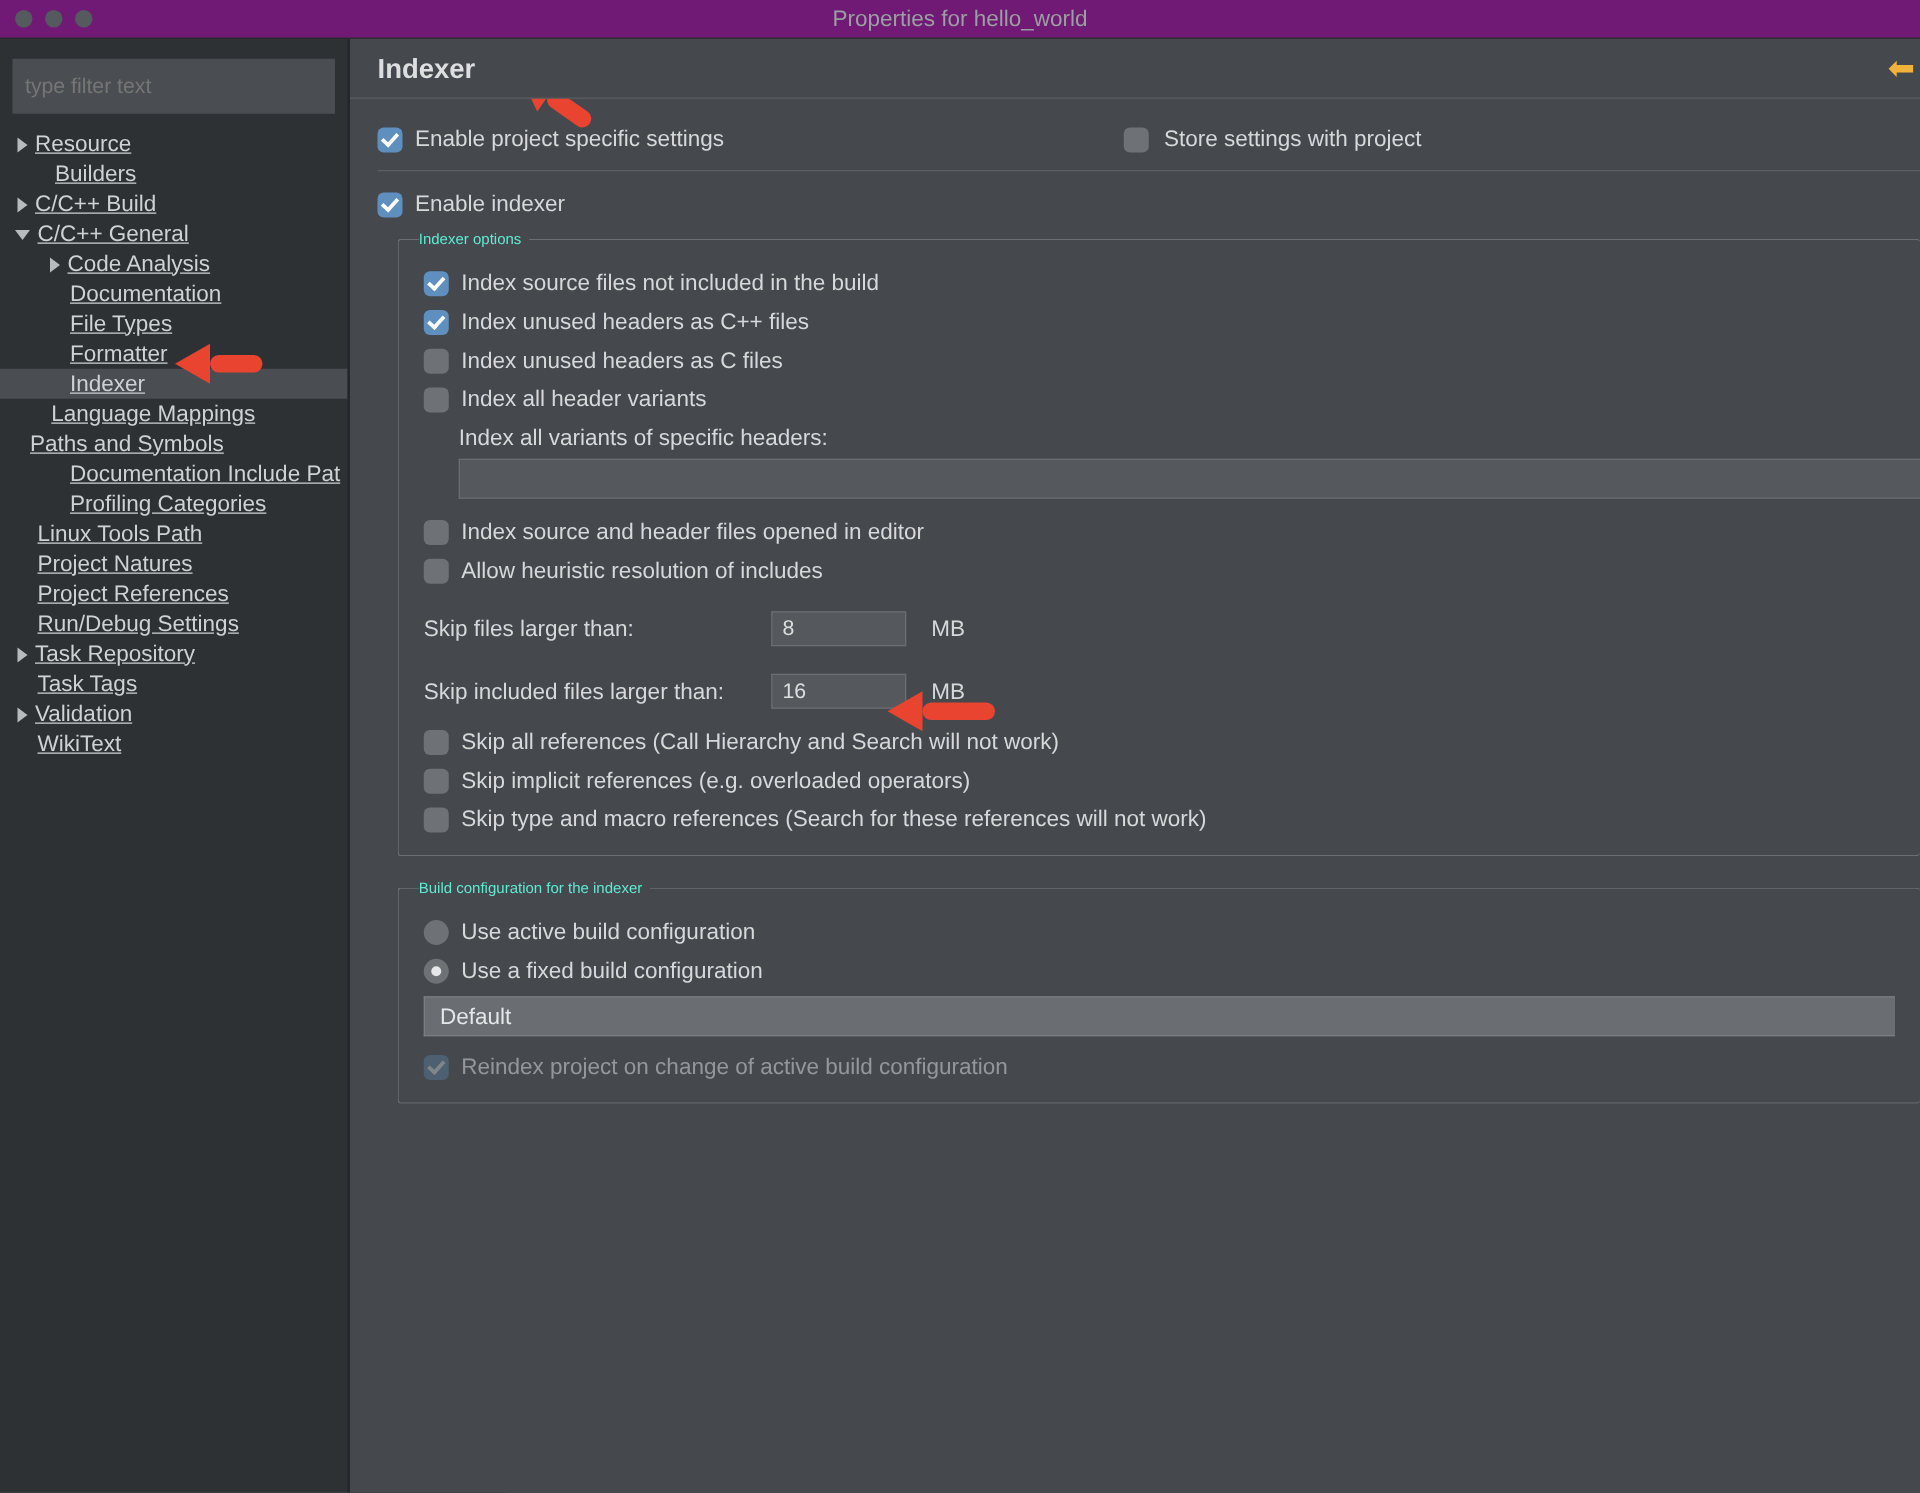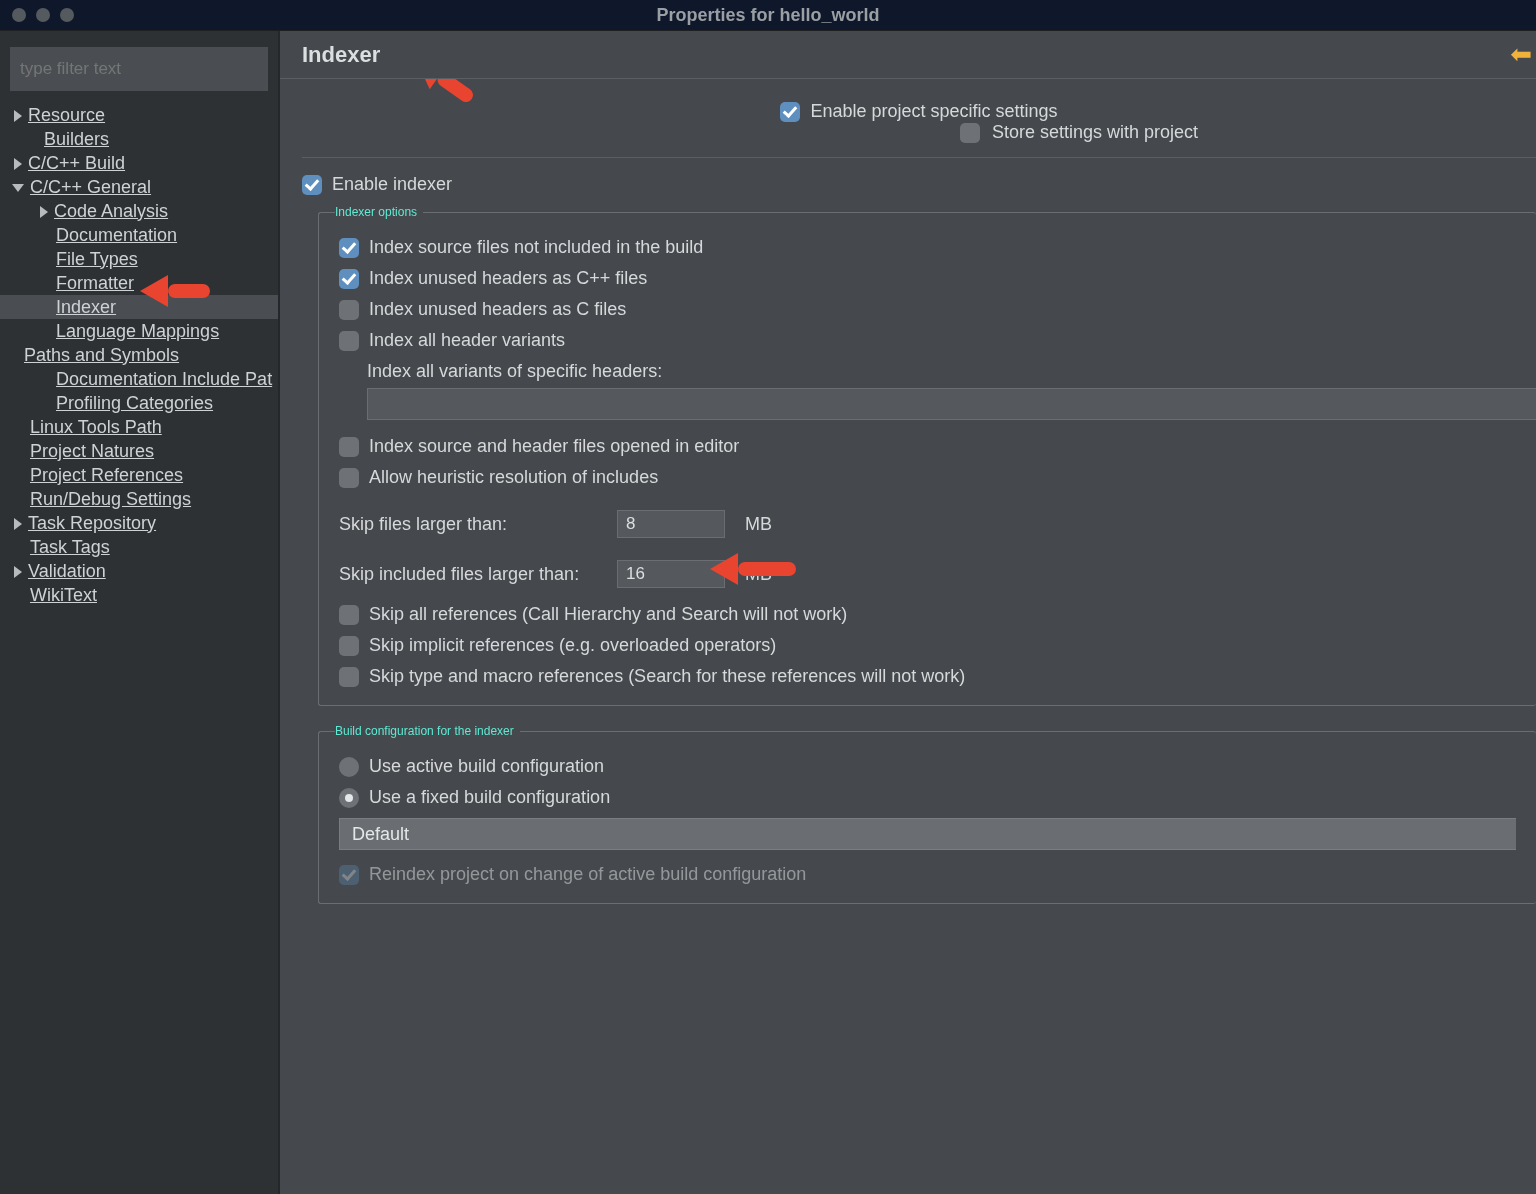--- a/index.html
+++ b/index.html
@@ -7,26 +7,25 @@
   body {
     font-family: -apple-system, "Helvetica Neue", Arial, sans-serif;
     background: #3a3e42;
     color: #cfd2d4;
     font-size: 18px;
   }
 
   
   .titlebar {
     height: 30px;
-    background: #0f172a;
+    background: #701a75;
     display: flex;
     align-items: center;
     padding-left: 12px;
     position: relative;
-    font-weight: bold;
   }
   .traffic-lights { display: flex; gap: 10px; }
   .tl { width: 14px; height: 14px; border-radius: 50%; background: #555a5e; }
   .titlebar-title {
     position: absolute;
     left: 0; right: 0;
     text-align: center;
     color: #9a9fa3;
     font-size: 18px;
     pointer-events: none;
@@ -160,21 +159,21 @@
     padding: 18px 20px 18px 20px;
     border-right: none;
   }
   fieldset.group legend {
     padding: 0 6px 0 0;
     margin-left: -4px;
     color: #5eead4;
     font-size: 12px;
   }
 
-  .top-settings { display: flex; align-items: center; flex-direction: column; }
+  .top-settings { display: flex; align-items: flex-start; }
   .top-settings .right { margin-left: 320px; display: flex; align-items: center; gap: 12px; }
   .hr { height: 1px; background: #5b5f63; margin: 14px 0 16px 0; }
 
   .indent1 { margin-left: 28px; }
   .specific-input {
     margin-left: 28px;
     margin-top: 6px;
     height: 32px;
     background: #55595d;
     border: 1px solid #6a6e72;
@@ -277,21 +276,21 @@
       </div>
       <div class="tree-row" style="padding-left:56px">
         <span class="tree-label">File Types</span>
       </div>
       <div class="tree-row" style="padding-left:56px">
         <span class="tree-label">Formatter</span>
       </div>
       <div class="tree-row selected" style="padding-left:56px">
         <span class="tree-label">Indexer</span>
       </div>
-      <div class="tree-row" style="padding-left:56px">
+      <div class="tree-row" style="padding-left:41px">
         <span class="tree-label">Language Mappings</span>
       </div>
       <div class="tree-row" style="padding-left:24px">
         <span class="tree-label">Paths and Symbols</span>
       </div>
       <div class="tree-row" style="padding-left:56px">
         <span class="tree-label">Documentation Include Pat</span>
       </div>
       <div class="tree-row" style="padding-left:56px">
         <span class="tree-label">Profiling Categories</span>

